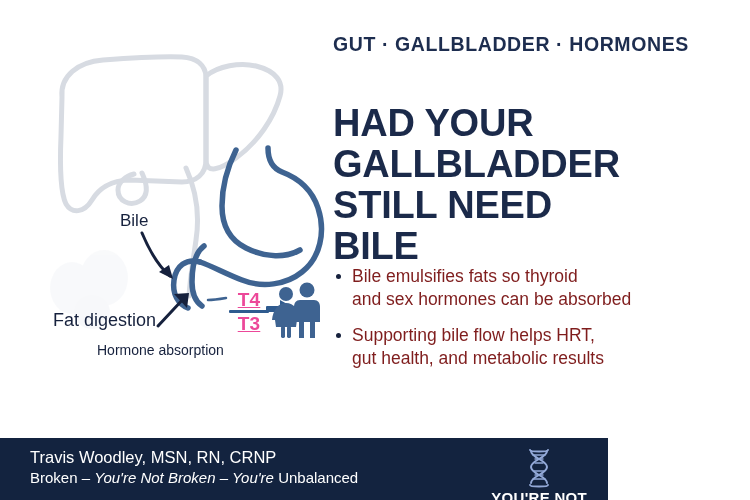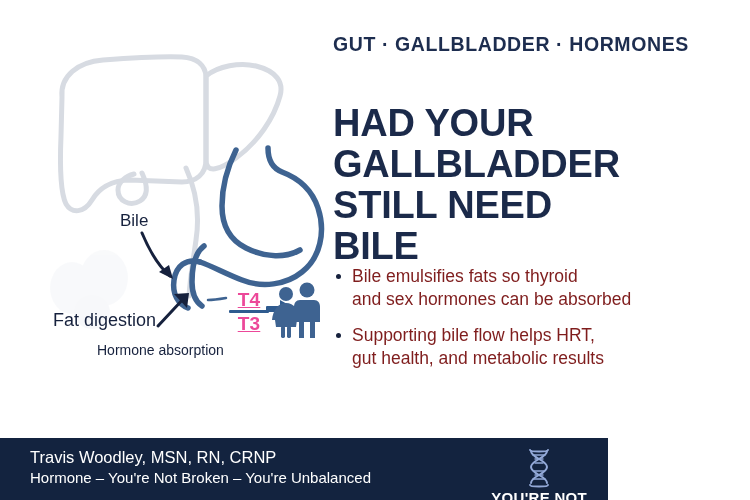--- a/index.html
+++ b/index.html
@@ -151,21 +151,21 @@
   .author-name {
     font-size: 16.5px;
     line-height: 21px;
     font-weight: 400;
   }
   .author-sub {
     font-size: 15px;
     line-height: 20px;
     font-weight: 400;
   }
-  .author-sub .ital { }
+  .author-sub .ital { font-style: italic; }
 
   .logo {
     position: absolute;
     right: 21px;
     top: 11px;
     display: flex;
     align-items: center;
     flex-direction: column;
   }
   .logo-text {
@@ -308,21 +308,21 @@
         <span class="dot"></span>
         <span>Supporting bile flow helps HRT,</span>
         <span class="l2">gut health, and metabolic results</span>
       </div>
     </div>
   </div>
 
   <div class="footer">
     <div class="author-block">
       <div class="author-name">Travis Woodley, MSN, RN, CRNP</div>
-      <div class="author-sub"><span>Hormone – </span><span class="ital">You're Not Broken – You're</span><span> Unbalanced</span></div>
+      <div class="author-sub"><span>Broken – </span><span class="ital">You're Not Broken – You're</span><span> Unbalanced</span></div>
     </div>
 
     <div class="logo">
       <svg width="26" height="40" viewBox="0 0 26 40">
         <g stroke="#93a9d8" stroke-width="2" fill="none" stroke-linecap="round">
           <path d="M 5 2 C 5 9, 21 11, 21 18 C 21 25, 5 27, 5 34"></path>
           <path d="M 21 2 C 21 9, 5 11, 5 18 C 5 25, 21 27, 21 34"></path>
           <path d="M 4 36 C 4 38, 22 38, 22 36"></path>
           <path d="M 4 1 C 4 3, 22 3, 22 1"></path>
         </g>

